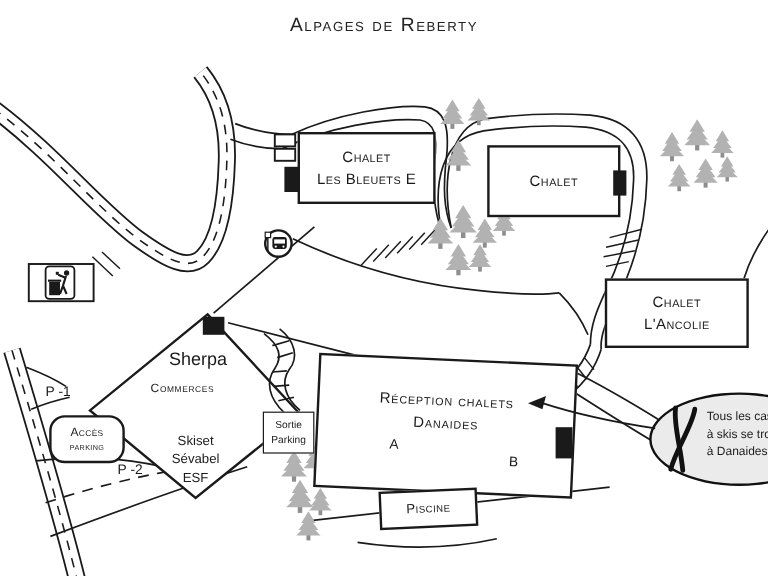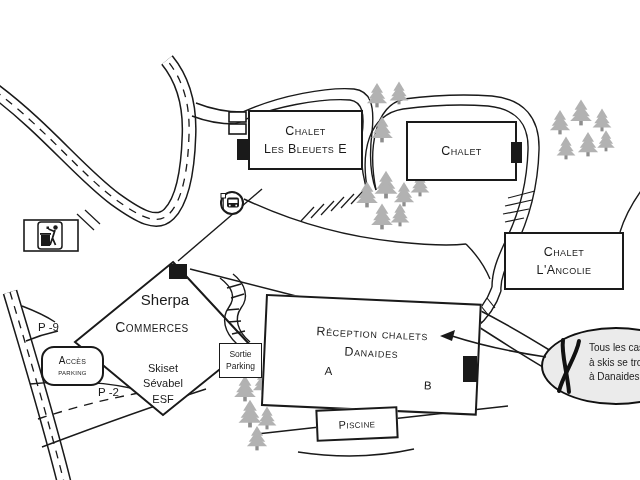--- a/index.html
+++ b/index.html
@@ -12,21 +12,21 @@
   .sc{font-variant:small-caps;}
   .box{position:absolute;background:#fff;border:2px solid #1a1a1a;display:flex;
        flex-direction:column;align-items:center;justify-content:center;text-align:center;z-index:3;}
   .chalet{font-size:12.5px;letter-spacing:.4px;line-height:1.45;}
   .lbl{position:absolute;z-index:3;text-align:center;}
   #title{left:0;top:13px;width:100%;font-size:16px;letter-spacing:1.3px;text-align:center;z-index:2;color:#222;}
   #box-bleuets{left:248px;top:110px;width:111px;height:56px;}
   #box-edelweiss{left:406px;top:121px;width:107px;height:56px;}
   #box-ancolie{left:504px;top:232px;width:116px;height:54px;}
   #lbl-sherpa{left:130px;top:291px;width:70px;font-size:15px;}
-  #lbl-commerces{left:102px;top:319px;width:100px;font-size:14px;letter-spacing:.5px;}
+  #lbl-commerces{left:102px;top:319px;width:100px;font-size:10px;letter-spacing:.5px;}
   #lbl-services{left:118px;top:351px;width:90px;font-size:11px;line-height:1.4;margin-top:10px;}
   #lbl-p1{left:38px;top:321px;font-size:11.5px;z-index:3;}
   #lbl-p2{left:98px;top:386px;font-size:11.5px;z-index:3;}
   #box-acces{left:41px;top:346px;width:59px;height:36px;line-height:1.3;border-radius:13px;}
   #box-acces .l1{font-size:10px;letter-spacing:.3px;}
   #box-acces .l2{font-size:8.5px;letter-spacing:.3px;}
   #box-sortie{left:219px;top:343px;width:41px;height:33px;border-width:1.5px;font-size:8.5px;line-height:1.4;}
   #box-reception{left:266px;top:294px;width:212px;height:108px;transform:rotate(2.6deg);
                  transform-origin:top left;justify-content:flex-start;padding-top:0;}
   #box-reception .ttl{margin-top:24px;font-size:12.5px;letter-spacing:.7px;line-height:1.55;}
@@ -180,20 +180,21 @@
       <use href="#tree" transform="translate(382,229) scale(0.8)"></use>
       <use href="#tree" transform="translate(400,226) scale(0.7)"></use>
       <use href="#tree" transform="translate(245,401) scale(0.8)"></use>
       <use href="#tree" transform="translate(263,394) scale(0.75)"></use>
       <use href="#tree" transform="translate(250,427) scale(0.85)"></use>
       <use href="#tree" transform="translate(267,429) scale(0.7)"></use>
       <use href="#tree" transform="translate(257,450) scale(0.75)"></use>
     </g>
   </svg>
 
+  <div id="title" class="abs sc">Alpages de Reberty</div>
 
   <div id="box-bleuets" class="box chalet sc">
     <div>Chalet</div>
     <div>Les Bleuets E</div>
   </div>
   <div id="box-edelweiss" class="box chalet sc">
     <div>Chalet</div>
   </div>
   <div id="box-ancolie" class="box chalet sc">
     <div>Chalet</div>
@@ -201,21 +202,21 @@
   </div>
 
   <div id="lbl-sherpa" class="lbl">Sherpa</div>
   <div id="lbl-commerces" class="lbl sc">Commerces</div>
   <div id="lbl-services" class="lbl">
     <div>Skiset</div>
     <div>Sévabel</div>
     <div>ESF</div>
   </div>
 
-  <div id="lbl-p1" class="abs">P -9</div>
+  <div id="lbl-p1" class="abs">P -1</div>
   <div id="lbl-p2" class="abs">P -2</div>
   <div id="box-acces" class="box sc">
     <div class="l1">Accès</div>
     <div class="l2">parking</div>
   </div>
   <div id="box-sortie" class="box">
     <div>Sortie</div>
     <div>Parking</div>
   </div>
 

